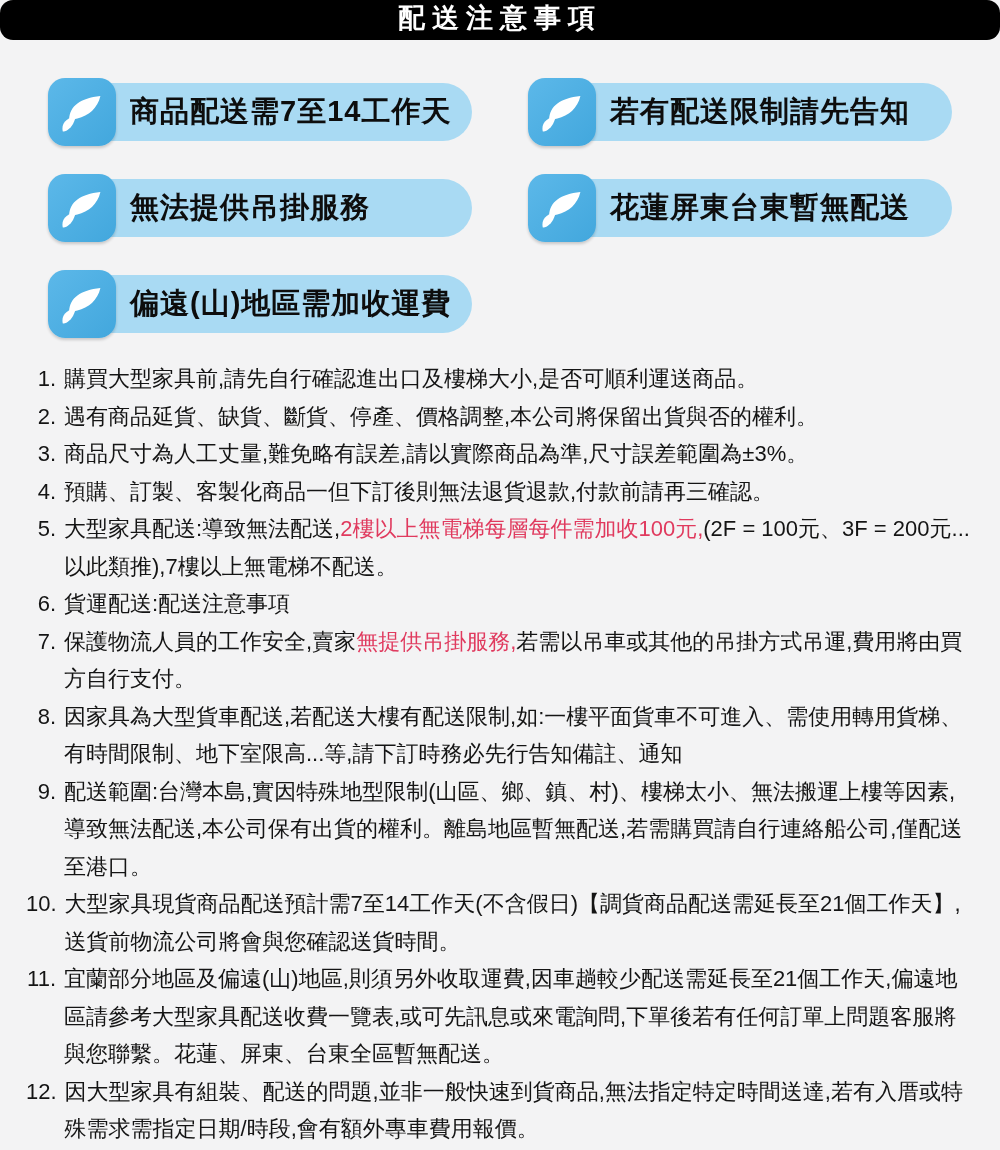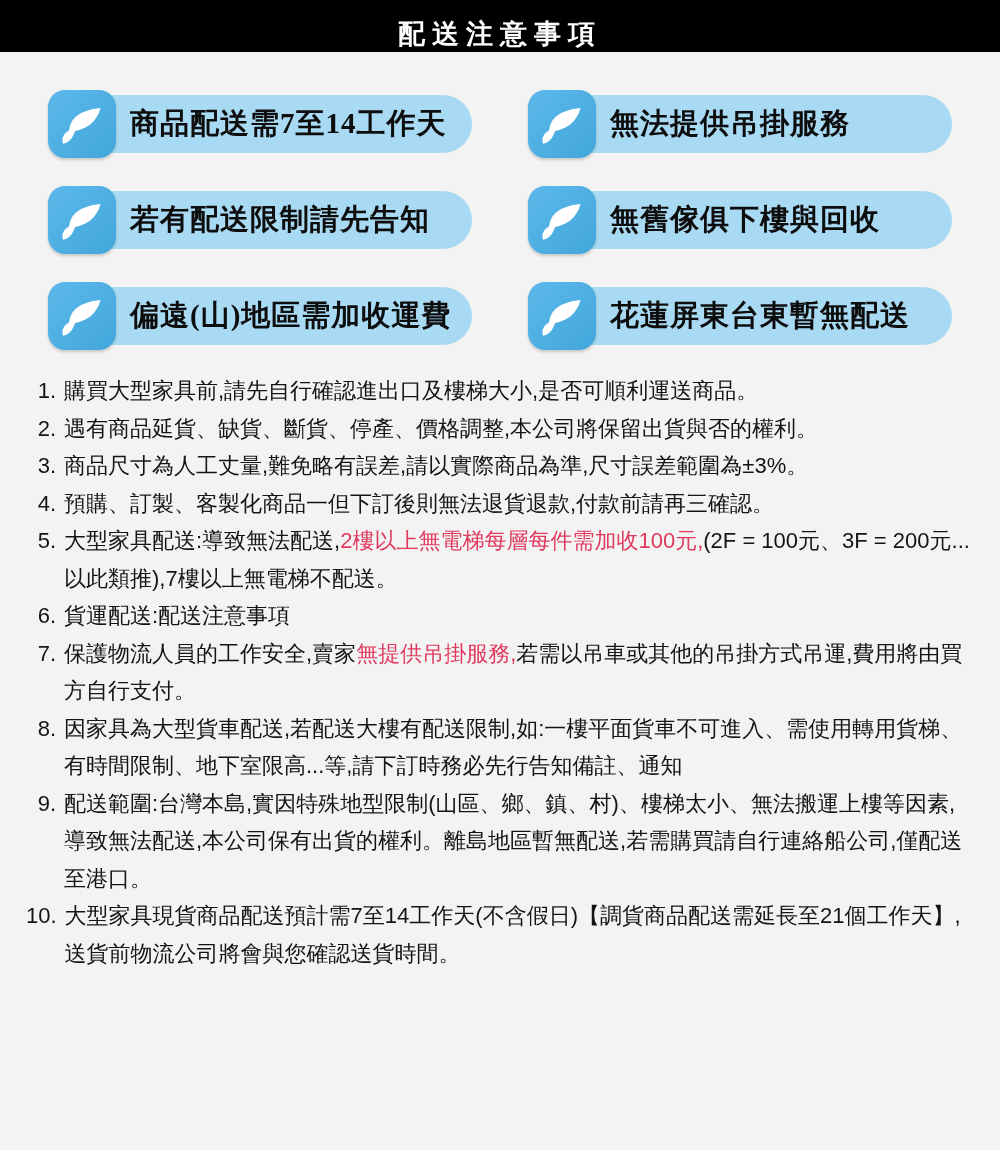--- a/index.html
+++ b/index.html
@@ -8,30 +8,30 @@
     --text-color:#111111; --accent:#e03a5e;
   }
   *{box-sizing:border-box;}
   html,body{margin:0;padding:0;}
   body{
     width:1000px;height:1150px;overflow:hidden;
     background:var(--page-bg);color:var(--text-color);
     font-family:"Liberation Sans","DejaVu Sans",sans-serif;
   }
   .banner{
-    height:52px;background:var(--banner-bg);color:var(--banner-text);
-    display:flex;align-items:flex-end;justify-content:center;
-    font-size:27px;font-weight:bold;letter-spacing:7px;
+    height:40px;background:var(--banner-bg);color:var(--banner-text);
+    display:flex;align-items:flex-start;justify-content:center;
+    font-size:27px;font-weight:bold;letter-spacing:7px;border-radius:13px;
   }
   .badges{
     padding:38px 48px 0 48px;
     display:grid;grid-template-columns:1fr 1fr;
     column-gap:56px;row-gap:28px;
   }
-  .badge{position:relative;height:68px;font-family:Liberation Serif, serif;}
+  .badge{position:relative;height:68px;}
   .pill{
     position:absolute;left:12px;top:5px;right:0;height:58px;
     background:var(--pill-bg);border-radius:29px;
     display:flex;align-items:center;
     padding-left:70px;
     font-size:29px;font-weight:bold;color:#0d0d0d;letter-spacing:1px;
     white-space:nowrap;
   }
   .leaf-box{
     position:absolute;left:0;top:0;width:68px;height:68px;border-radius:17px;
@@ -66,61 +66,52 @@
     <span class="pill">商品配送需7至14工作天</span>
   </div>
 
   <div class="badge">
     <span class="leaf-box">
       <svg viewBox="0 0 100 100" width="46" height="46" aria-hidden="true">
         <path d="M22 66 C24 36 46 20 90 15 C84 42 64 58 40 64 C33 66 27 67 22 66 Z" fill="#ffffff"></path>
         <path d="M8 92 C5 76 14 64 36 60 C33 76 25 86 16 91 C13 92 10 93 8 92 Z" fill="#ffffff"></path>
       </svg>
     </span>
-    <span class="pill">無法提供吊掛服務</span>
-  </div>
-
-  <div class="badge">
-    <span class="leaf-box">
-      <svg viewBox="0 0 100 100" width="46" height="46" aria-hidden="true">
-        <path d="M22 66 C24 36 46 20 90 15 C84 42 64 58 40 64 C33 66 27 67 22 66 Z" fill="#ffffff"></path>
-        <path d="M8 92 C5 76 14 64 36 60 C33 76 25 86 16 91 C13 92 10 93 8 92 Z" fill="#ffffff"></path>
-      </svg>
-    </span>
     <span class="pill">若有配送限制請先告知</span>
   </div>
 
   <div class="badge">
     <span class="leaf-box">
       <svg viewBox="0 0 100 100" width="46" height="46" aria-hidden="true">
         <path d="M22 66 C24 36 46 20 90 15 C84 42 64 58 40 64 C33 66 27 67 22 66 Z" fill="#ffffff"></path>
         <path d="M8 92 C5 76 14 64 36 60 C33 76 25 86 16 91 C13 92 10 93 8 92 Z" fill="#ffffff"></path>
       </svg>
     </span>
-    <span class="pill">無舊傢俱下樓與回收</span>
+    <span class="pill">無法提供吊掛服務</span>
+  </div>
+
+
+  <div class="badge">
+    <span class="leaf-box">
+      <svg viewBox="0 0 100 100" width="46" height="46" aria-hidden="true">
+        <path d="M22 66 C24 36 46 20 90 15 C84 42 64 58 40 64 C33 66 27 67 22 66 Z" fill="#ffffff"></path>
+        <path d="M8 92 C5 76 14 64 36 60 C33 76 25 86 16 91 C13 92 10 93 8 92 Z" fill="#ffffff"></path>
+      </svg>
+    </span>
+    <span class="pill">花蓮屏東台東暫無配送</span>
   </div>
 
   <div class="badge">
     <span class="leaf-box">
       <svg viewBox="0 0 100 100" width="46" height="46" aria-hidden="true">
         <path d="M22 66 C24 36 46 20 90 15 C84 42 64 58 40 64 C33 66 27 67 22 66 Z" fill="#ffffff"></path>
         <path d="M8 92 C5 76 14 64 36 60 C33 76 25 86 16 91 C13 92 10 93 8 92 Z" fill="#ffffff"></path>
       </svg>
     </span>
     <span class="pill">偏遠(山)地區需加收運費</span>
-  </div>
-
-  <div class="badge">
-    <span class="leaf-box">
-      <svg viewBox="0 0 100 100" width="46" height="46" aria-hidden="true">
-        <path d="M22 66 C24 36 46 20 90 15 C84 42 64 58 40 64 C33 66 27 67 22 66 Z" fill="#ffffff"></path>
-        <path d="M8 92 C5 76 14 64 36 60 C33 76 25 86 16 91 C13 92 10 93 8 92 Z" fill="#ffffff"></path>
-      </svg>
-    </span>
-    <span class="pill">花蓮屏東台東暫無配送</span>
   </div>
 </div>
 
 <div class="notes">
   <div class="note">
     <span class="note-num">1.</span>
     <span class="note-text"><span>購買大型家具前,請先自行確認進出口及樓梯大小,是否可順利運送商品。</span></span>
   </div>
 
   <div class="note">
@@ -161,14 +152,22 @@
   <div class="note">
     <span class="note-num">9.</span>
     <span class="note-text"><span>配送範圍:台灣本島,實因特殊地型限制(山區、鄉、鎮、村)、樓梯太小、無法搬運上樓等因素,導致無法配送,本公司保有出貨的權利。離島地區暫無配送,若需購買請自行連絡船公司,僅配送至港口。</span></span>
   </div>
 
   <div class="note">
     <span class="note-num">10.</span>
     <span class="note-text"><span>大型家具現貨商品配送預計需7至14工作天(不含假日)【調貨商品配送需延長至21個工作天】,送貨前物流公司將會與您確認送貨時間。</span></span>
   </div>
 
+  <div class="note">
+    <span class="note-num">11.</span>
+    <span class="note-text"><span>宜蘭部分地區及偏遠(山)地區,則須另外收取運費,因車趟較少配送需延長至21個工作天,偏遠地區請參考大型家具配送收費一覽表,或可先訊息或來電詢問,下單後若有任何訂單上問題客服將與您聯繫。花蓮、屏東、台東全區暫無配送。</span></span>
+  </div>
 
+  <div class="note">
+    <span class="note-num">12.</span>
+    <span class="note-text"><span>因大型家具有組裝、配送的問題,並非一般快速到貨商品,無法指定特定時間送達,若有入厝或特殊需求需指定日期/時段,會有額外專車費用報價。</span></span>
+  </div>
 </div>
 
 </body></html>

